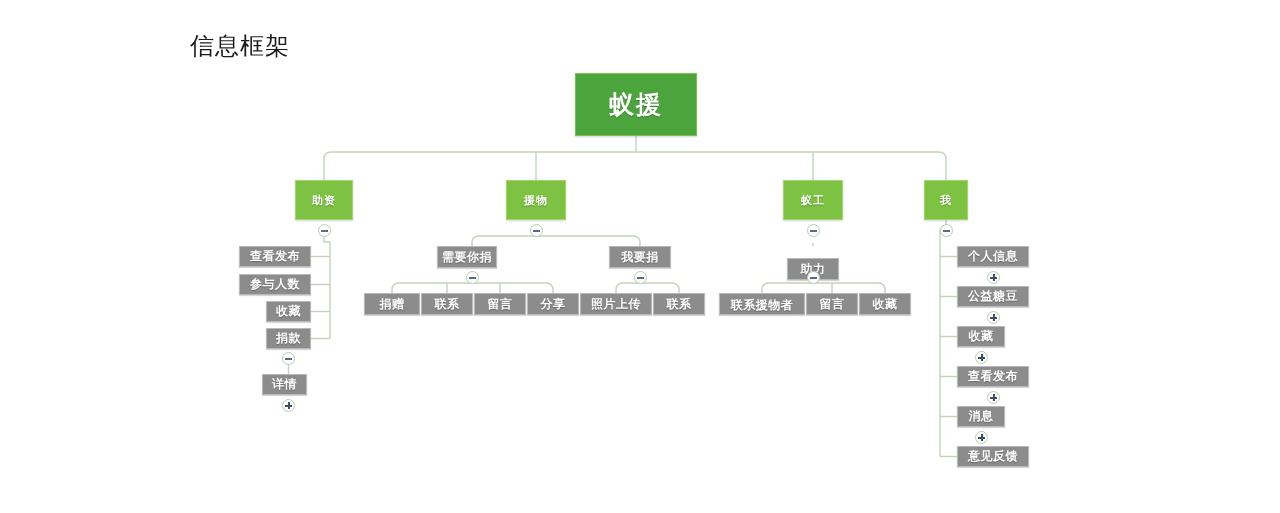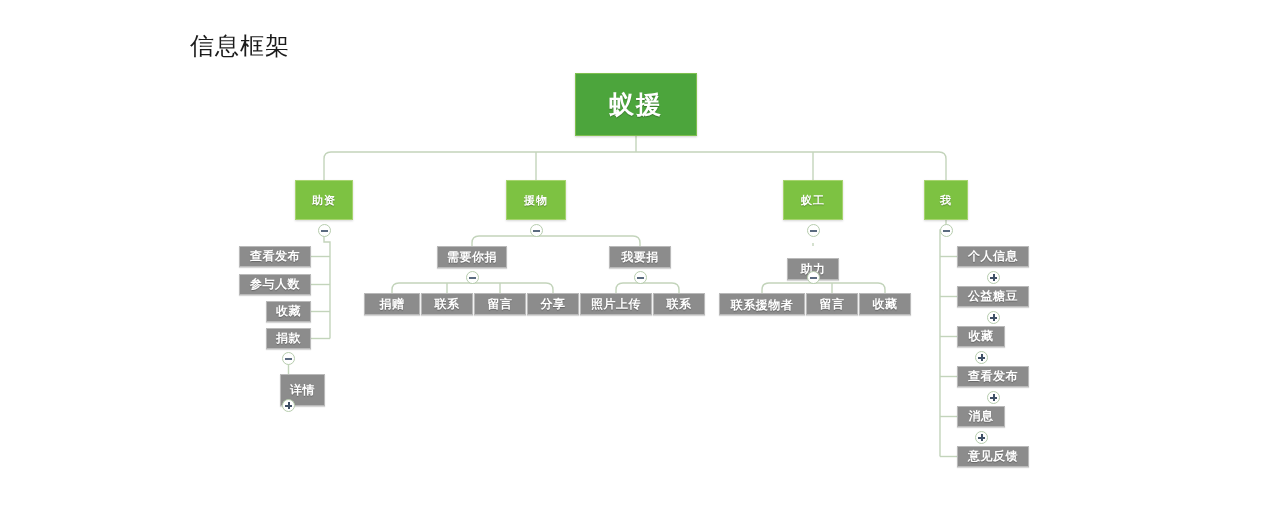--- a/index.html
+++ b/index.html
@@ -180,29 +180,29 @@
       <div class="node node-gray" style="left: 239px; top: 274px; width: 72px; height: 21px;">
         <span>参与人数</span>
       </div>
       <div class="node node-gray" style="left: 266px; top: 301px; width: 45px; height: 21px;">
         <span>收藏</span>
       </div>
       <div class="node node-gray" style="left: 266px; top: 328px; width: 45px; height: 21px;">
         <span>捐款</span>
       </div>
       <div class="toggle" style="left: 282px; top: 352px;"></div>
-      <div class="node node-gray" style="left: 280px; top: 374px; width: 45px; height: 32px;">
+      <div class="node node-gray" style="left: 262px; top: 374px; width: 45px; height: 21px;">
         <span>详情</span>
       </div>
       <div class="toggle plus" style="left: 282px; top: 399px;"></div>
       <div class="node node-l2" style="left: 506px; top: 180px; width: 60px; height: 40px;">
         <span>援物</span>
       </div>
       <div class="toggle" style="left: 530px; top: 224px;"></div>
-      <div class="node node-gray" style="left: 437px; top: 246px; width: 70px; height: 22px;">
+      <div class="node node-gray" style="left: 437px; top: 246px; width: 60px; height: 22px;">
         <span>需要你捐</span>
       </div>
       <div class="toggle" style="left: 466px; top: 271px;"></div>
       <div class="node node-gray" style="left: 364px; top: 293px; width: 56px; height: 22px;">
         <span>捐赠</span>
       </div>
       <div class="node node-gray" style="left: 421px; top: 293px; width: 52px; height: 22px;">
         <span>联系</span>
       </div>
       <div class="node node-gray" style="left: 474px; top: 293px; width: 52px; height: 22px;">

